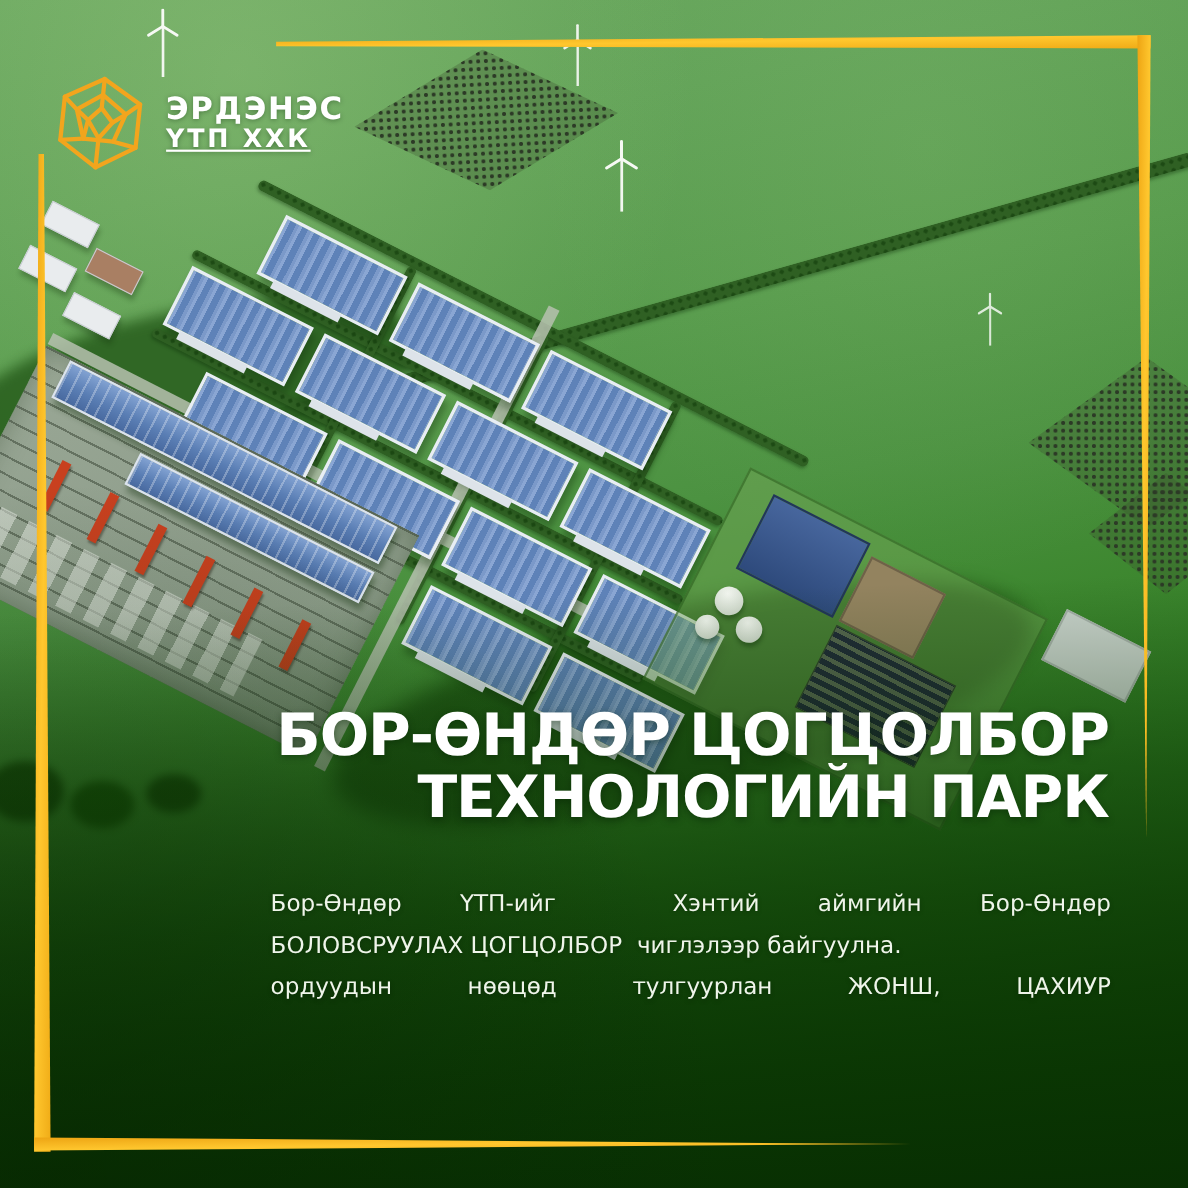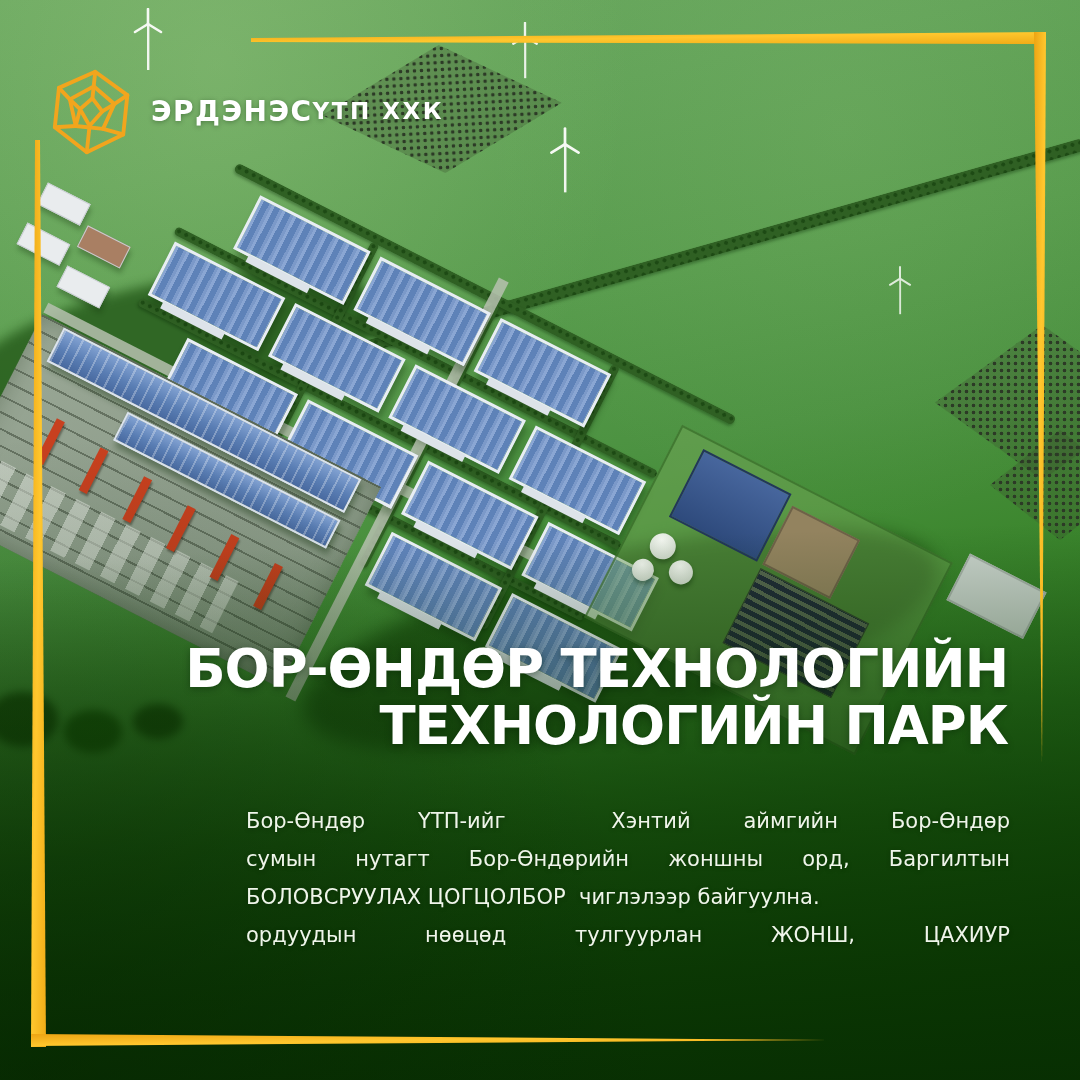--- a/index.html
+++ b/index.html
@@ -47,24 +47,24 @@
   .bldg-tan{background:#93835f;border:2px solid #6e6248;}
   .panels{background:repeating-linear-gradient(0deg,#202b37 0 5px,#55654f 5px 9px);border:1px solid #31402c;}
   .tank{border-radius:50%;background:radial-gradient(circle at 35% 30%,#f2f6ef,#c4cfc0);box-shadow:2px 3px 4px rgba(15,45,10,.4);}
   .bldg-light{background:#cbd4ce;border:2px solid #a9b3ac;}
   .bush{border-radius:50%;background:#164409;filter:blur(4px);opacity:.85;}
   .shade{inset:0;background:linear-gradient(178deg,rgba(6,40,2,0) 50%,rgba(8,46,2,.40) 65%,rgba(9,50,2,.68) 77%,rgba(8,48,2,.86) 90%,rgba(7,45,2,.94) 100%);}
   .shade2{inset:0;background:radial-gradient(ellipse at 4% 100%,rgba(5,35,0,.55),transparent 42%);}
 
   
   .brand{left:48px;top:64px;display:flex;align-items:center;gap:17px;}
-  .brand-text{display:flex;flex-direction:row;line-height:1.04;color:#fff;
+  .brand-text{display:flex;flex-direction:column;line-height:1.04;color:#fff;
     text-shadow:0 1px 5px rgba(0,30,0,.35);}
   .brand-l1{font-size:28px;font-weight:bold;letter-spacing:1.5px;}
-  .brand-l2{font-size:23px;font-weight:bold;letter-spacing:2.5px;margin-top:3px;}
+  .brand-l2{font-size:23px;font-weight:bold;letter-spacing:2.5px;margin-top:3px;text-decoration:underline;}
 
   
   .headline{right:72px;top:640px;text-align:right;color:#ffffff;font-weight:bold;
     font-size:53px;line-height:57px;letter-spacing:-1px;white-space:nowrap;
     text-shadow:0 2px 7px rgba(0,30,0,.4);}
   .description{left:246px;top:802px;width:764px;color:#eff5ea;
     font-size:21px;line-height:38px;text-shadow:0 1px 4px rgba(0,25,0,.35);}
   .body-line{text-align:justify;text-align-last:justify;}
   .body-line.last{text-align-last:left;}
 </style>
@@ -201,24 +201,23 @@
         <path d="M50 20 L50 34 M76 38 L63 48 M24 38 L37 48 M34 68 L37 48"></path>
       </g>
     </svg>
     <div class="brand-text">
       <span class="brand-l1">ЭРДЭНЭС</span>
       <span class="brand-l2">ҮТП ХХК</span>
     </div>
   </div>
 
   <div class="abs headline">
-    <div>БОР-ӨНДӨР ТЕХНОЛОГИЙН</div>
+    <div>БОР-ӨНДӨР ЦОГЦОЛБОР</div>
     <div>ТЕХНОЛОГИЙН ПАРК</div>
   </div>
 
   <div class="abs description">
     <div class="body-line">Бор-Өндөр ҮТП-ийг&nbsp; Хэнтий аймгийн Бор-Өндөр</div>
-    <div class="body-line">сумын нутагт Бор-Өндөрийн жоншны орд, Баргилтын</div>
     <div class="body-line last">БОЛОВСРУУЛАХ ЦОГЦОЛБОР&nbsp; чиглэлээр байгуулна.</div>
     <div class="body-line">ордуудын нөөцөд тулгуурлан ЖОНШ, ЦАХИУР</div>
   </div>
 
 </div>
 
 </body></html>

